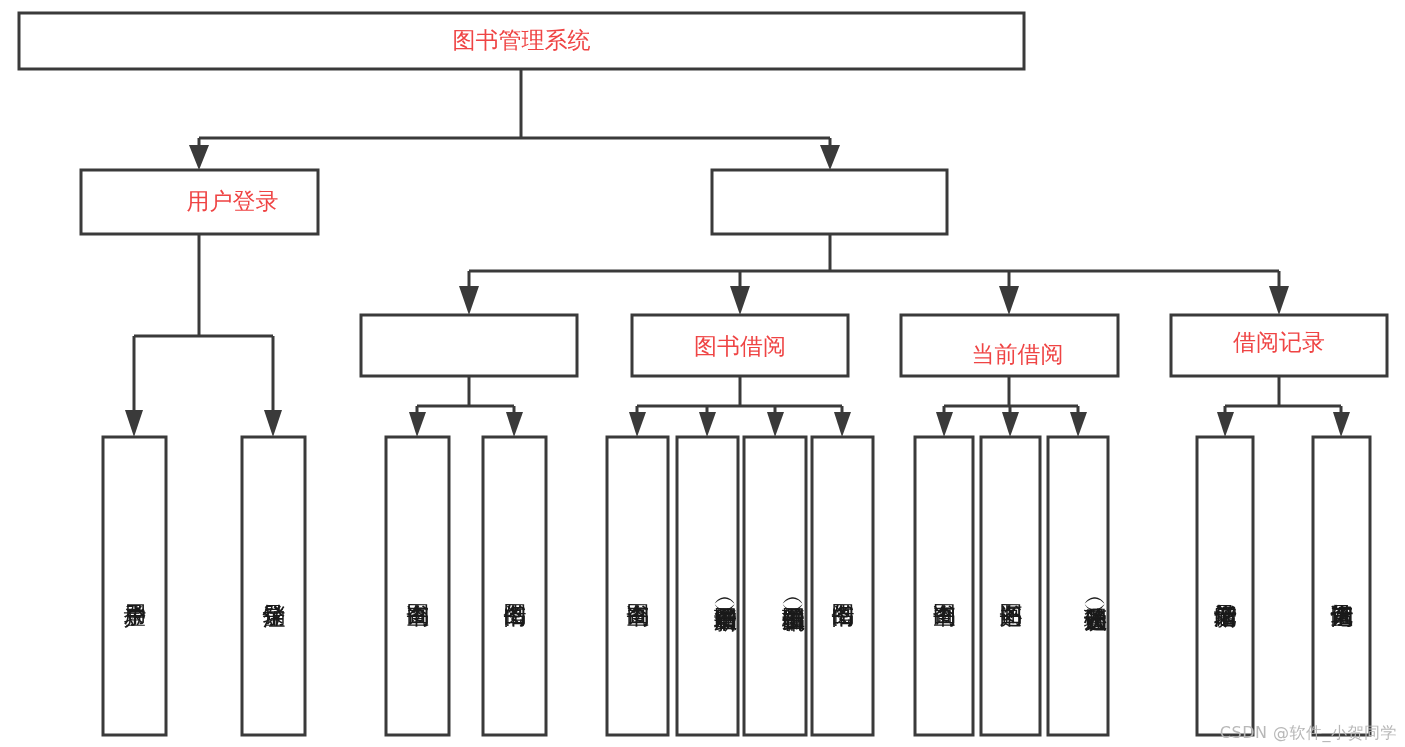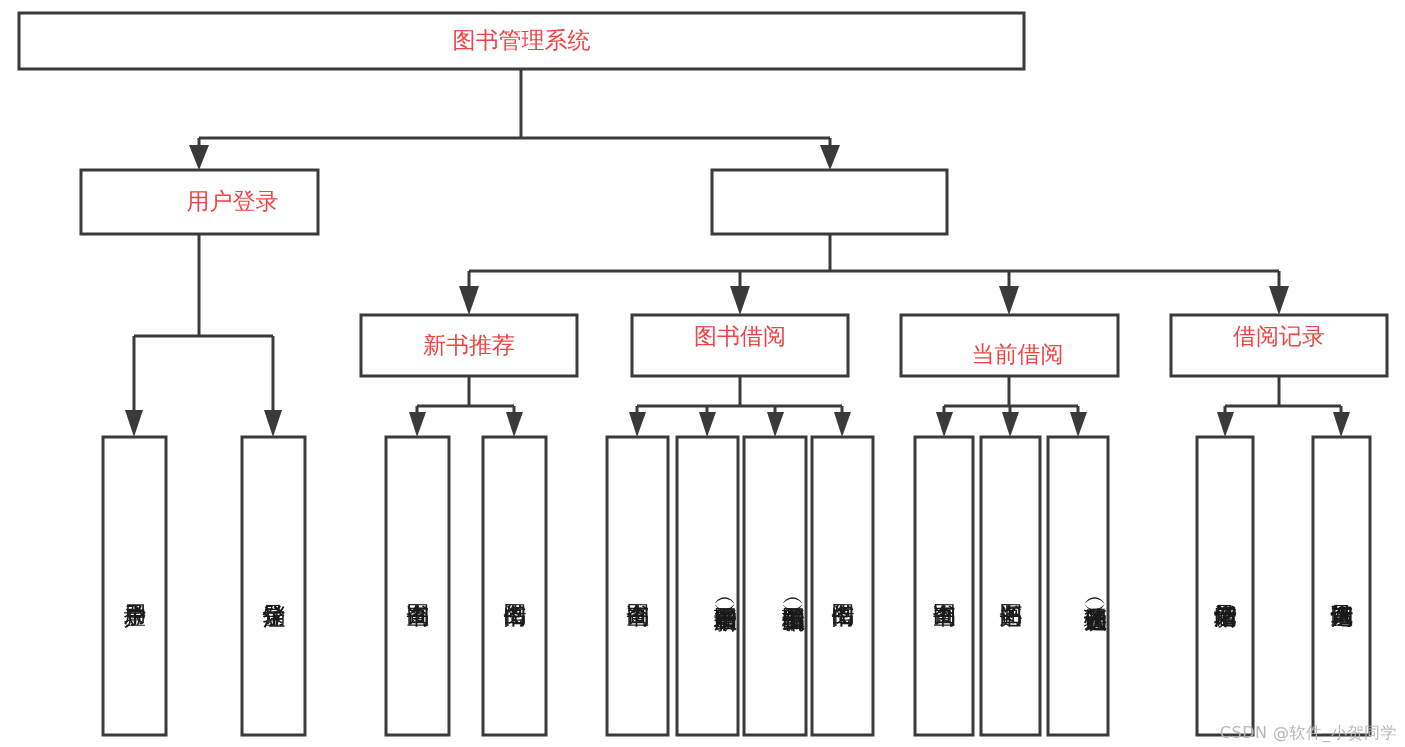--- a/index.html
+++ b/index.html
@@ -171,24 +171,23 @@
       <rect class="node-box" x="1048" y="437" width="60" height="298"></rect>
       <rect class="node-box" x="1197" y="437" width="56" height="298"></rect>
       <rect class="node-box" x="1313" y="437" width="57" height="298"></rect>
     </g>
   </svg>
 
   <div class="node-label-h" style="left:19px; top:13px; width:1005px; height:56px;">图书管理系统</div>
 
   <div class="node-label-h" style="left:81px; top:170px; width:285px; height:64px;margin-left:9px;">用户登录</div>
 
-  <div class="node-label-h" style="left:361px; top:315px; width:216px; height:61px;">新书推荐</div>
-  <div class="node-label-h" style="left:632px; top:305px; width:216px; height:64px;">图书借阅</div>
+  <div class="node-label-h" style="left:632px; top:315px; width:216px; height:64px;">图书借阅</div>
   <div class="node-label-h" style="left:901px; top:315px; width:217px; height:79px;padding-left:8px;">当前借阅</div>
-  <div class="node-label-h" style="left:1171px; top:307px; width:216px; height:60px;">借阅记录</div>
+  <div class="node-label-h" style="left:1171px; top:315px; width:216px; height:60px;font-family:Liberation Mono, monospace;">借阅记录</div>
 
   <div class="node-label-v" style="left:103px; top:437px; width:63px; height:298px;">用户登录</div>
   <div class="node-label-v" style="left:242px; top:437px; width:63px; height:298px;">注销登录</div>
   <div class="node-label-v" style="left:386px; top:437px; width:63px; height:298px;">查询图书</div>
   <div class="node-label-v" style="left:483px; top:437px; width:63px; height:298px;">借阅图书</div>
   <div class="node-label-v" style="left:607px; top:437px; width:61px; height:298px;">查询图书</div>
   <div class="node-label-v" style="left:677px; top:437px; width:61px; height:298px; align-items:flex-start; padding-top:8px; box-sizing:border-box;">新增图书（管理员）</div>
   <div class="node-label-v" style="left:744px; top:437px; width:62px; height:298px; align-items:flex-start; padding-top:8px; box-sizing:border-box;">编辑图书（管理员）</div>
   <div class="node-label-v" style="left:812px; top:437px; width:61px; height:298px;">借阅图书</div>
   <div class="node-label-v" style="left:915px; top:437px; width:58px; height:298px;">查询图书</div>

